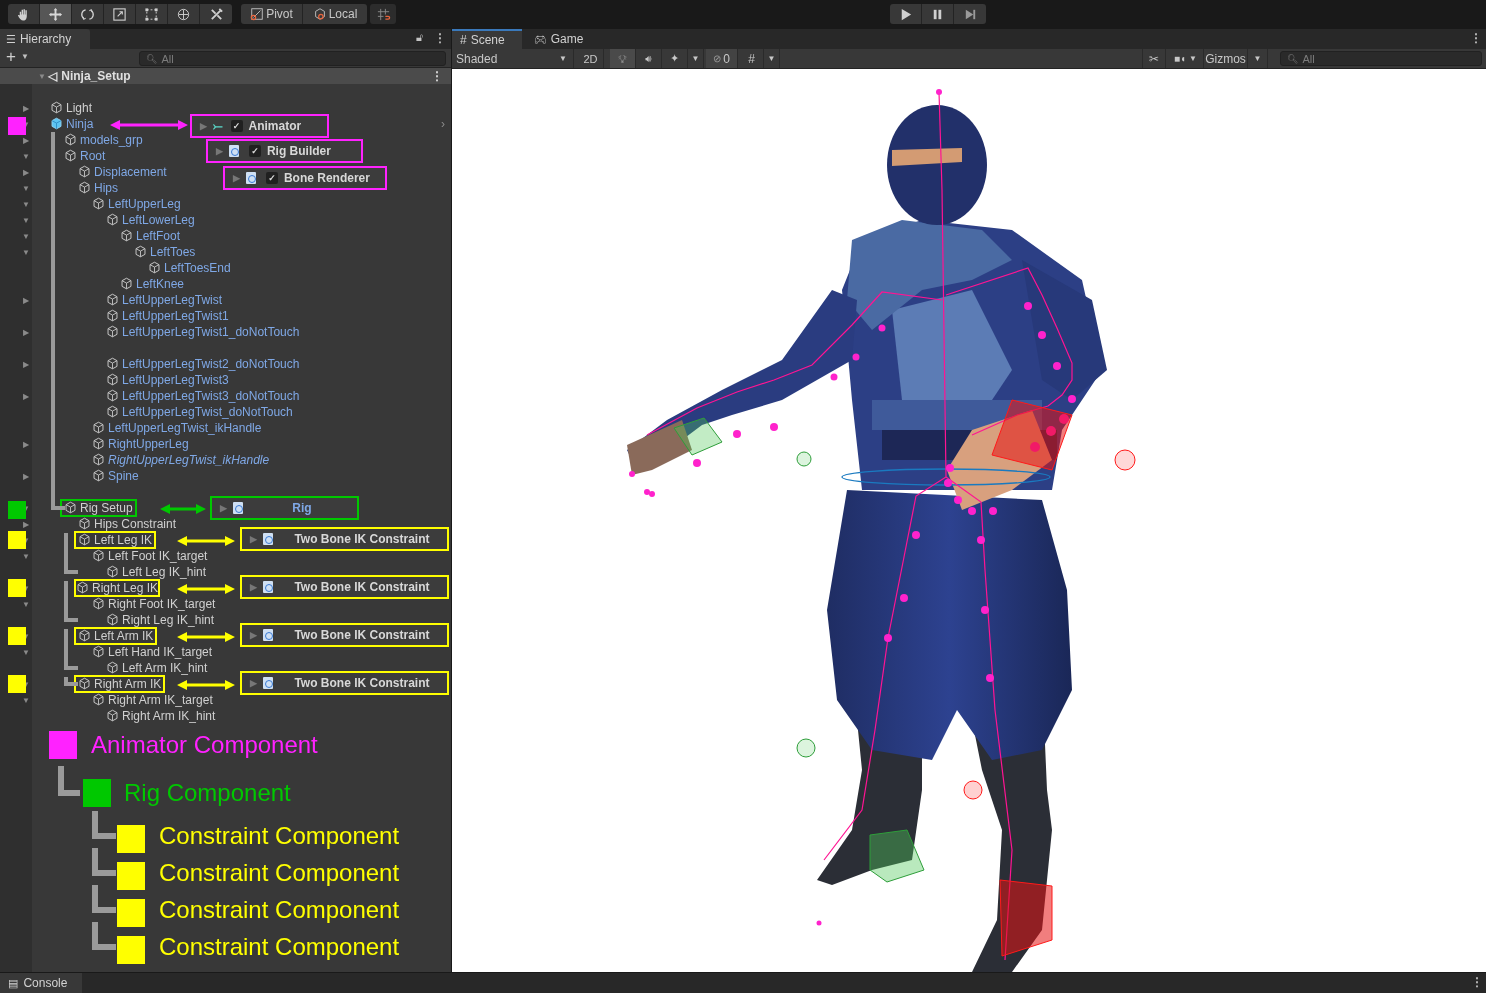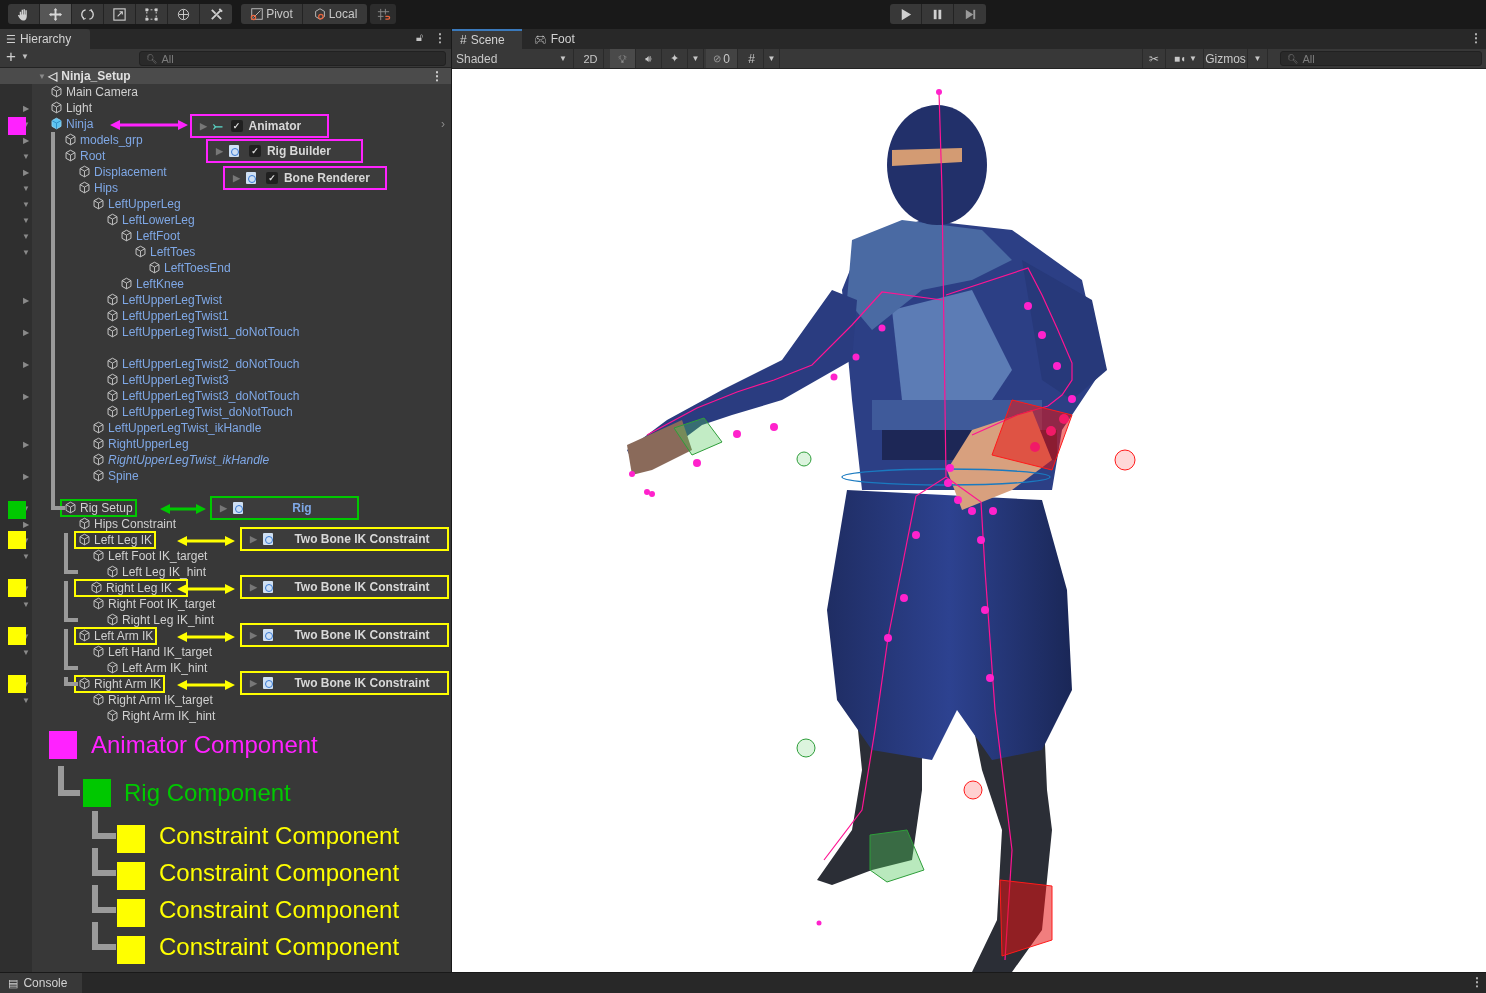--- a/index.html
+++ b/index.html
@@ -163,30 +163,20 @@
     </div>
   </div>
   <div id="gutter" class="abs"></div>
   <div id="tree"></div>
 <div class="row scene" style="top: 39px;">
       <span class="arrow">▼</span>
       <span style="margin-right:4px">◁</span>
       <span>Ninja_Setup</span>
       <span style="position:absolute;right:8px">⋮</span>
     </div>
-    <div class="row" style="top: 55px;">
-      <span class="arrow" style="margin-left: -12px;"></span>
-      <span style="display: flex; align-items: center; margin-left: 16px; padding: 0px 2px;">
-        <span class="cube"><svg viewBox="0 0 16 16">
-            <path d="M8 1.5l5.5 3v7L8 14.5l-5.5-3v-7z" fill="none" stroke="#c8c8c8" stroke-width="1.2"></path>
-            <path d="M2.5 4.5L8 7.5l5.5-3M8 7.5v7" stroke="#c8c8c8" stroke-width="1.1" fill="none"></path>
-          </svg></span>
-        <span class="name-white">Main Camera</span>
-      </span>
-    </div>
     <div class="row" style="top: 71px;">
       <span class="arrow" style="margin-left: -12px;">▶</span>
       <span style="display: flex; align-items: center; margin-left: 16px; padding: 0px 2px;">
         <span class="cube"><svg viewBox="0 0 16 16">
             <path d="M8 1.5l5.5 3v7L8 14.5l-5.5-3v-7z" fill="none" stroke="#c8c8c8" stroke-width="1.2"></path>
             <path d="M2.5 4.5L8 7.5l5.5-3M8 7.5v7" stroke="#c8c8c8" stroke-width="1.1" fill="none"></path>
           </svg></span>
         <span class="name-white">Light</span>
       </span>
     </div>
@@ -456,21 +446,21 @@
       <span style="display: flex; align-items: center; margin-left: 72px; padding: 0px 2px;">
         <span class="cube"><svg viewBox="0 0 16 16">
             <path d="M8 1.5l5.5 3v7L8 14.5l-5.5-3v-7z" fill="none" stroke="#c8c8c8" stroke-width="1.2"></path>
             <path d="M2.5 4.5L8 7.5l5.5-3M8 7.5v7" stroke="#c8c8c8" stroke-width="1.1" fill="none"></path>
           </svg></span>
         <span class="name-white">Left Leg IK_hint</span>
       </span>
     </div>
     <div class="row" style="top: 551px;">
       <span class="arrow" style="margin-left: -12px;">▼</span>
-      <span class="outline-yellow" style="display: flex; align-items: flex-end; margin-left: 44px; padding: 0px 14px;">
+      <span class="outline-yellow" style="display: flex; align-items: flex-end; margin-left: 44px; padding: 0px 0;">
         <span class="cube"><svg viewBox="0 0 16 16">
             <path d="M8 1.5l5.5 3v7L8 14.5l-5.5-3v-7z" fill="none" stroke="#c8c8c8" stroke-width="1.2"></path>
             <path d="M2.5 4.5L8 7.5l5.5-3M8 7.5v7" stroke="#c8c8c8" stroke-width="1.1" fill="none"></path>
           </svg></span>
         <span class="name-white">Right Leg IK</span>
       </span>
     </div>
     <div class="row" style="top: 567px;">
       <span class="arrow" style="margin-left: -12px;">▼</span>
       <span style="display: flex; align-items: flex-end; margin-left: 58px; padding: 0px 2px;">
@@ -648,21 +638,21 @@
   </div>
 
 <div id="scene" class="abs">
   <div id="scene-tabbar" class="abs">
     <div id="scene-tab" class="stab" style="width:70px">
       <span>#</span>
       <span>Scene</span>
     </div>
     <div class="stab" style="left:74px">
       <span style="font-size:10px">🎮︎</span>
-      <span>Foot</span>
+      <span>Game</span>
     </div>
     <span class="abs" style="left:1018px;top:2px;font-weight:bold">⋮</span>
   </div>
   <div id="scene-tools" class="abs">
     <div class="stool" style="left:0;width:122px;justify-content:space-between;padding:0 6px 0 4px">
       <span>Shaded</span>
       <span style="font-size:8px">▼</span>
     </div>
     <div class="stool" style="left:126px;width:26px;font-size:11px">
         <span>2D</span>

